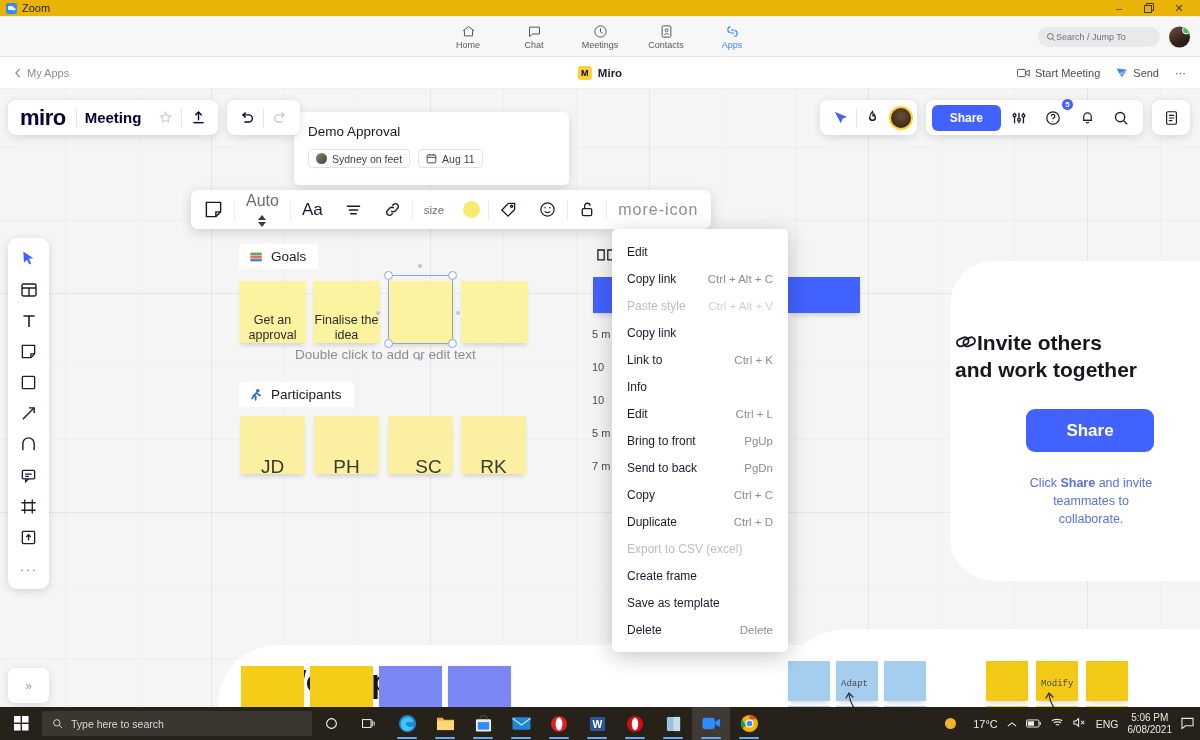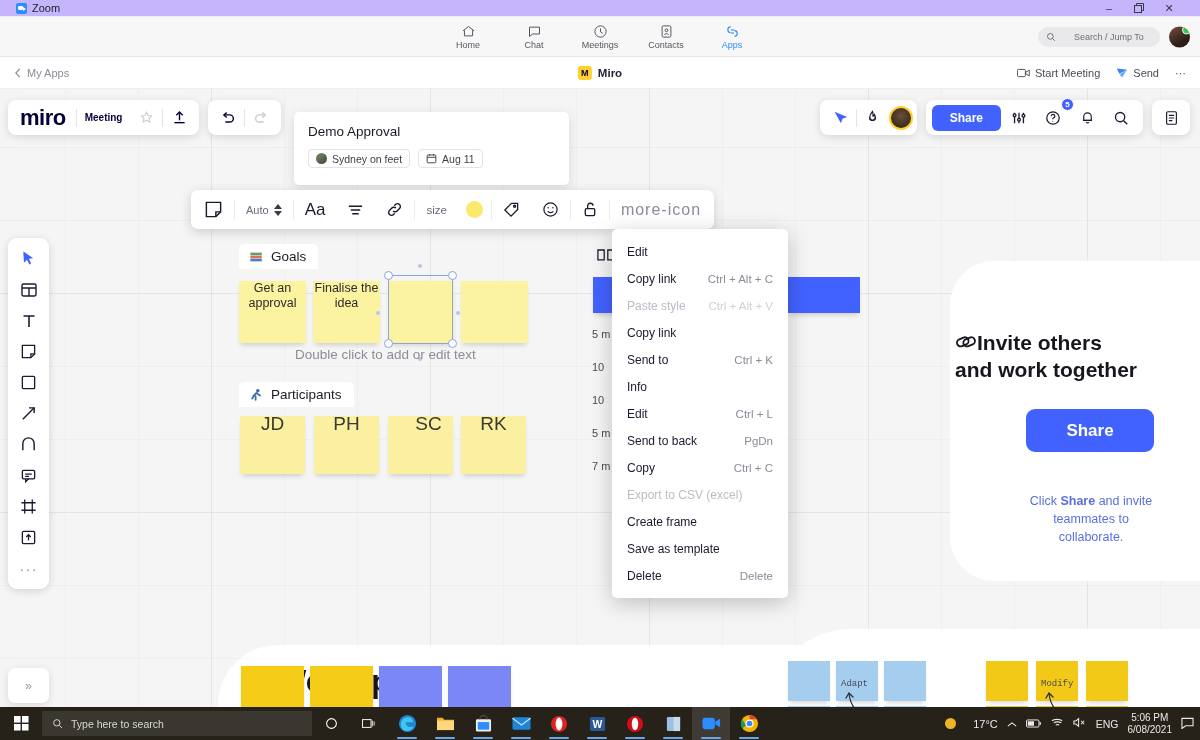--- a/index.html
+++ b/index.html
@@ -7,22 +7,22 @@
     width: 1200px; height: 740px;
     font-family: "Liberation Sans", sans-serif;
     overflow: hidden;
     background: #fff;
   }
   #app { position: relative; width: 1200px; height: 740px; overflow: hidden; }
 
   
   .zoom-titlebar {
     position: absolute; left: 0; top: 0; width: 1200px; height: 17px;
-    background: #c4b5fd; border-bottom: 1px solid #ededed;
-    display: flex; align-items: center; padding: 0 16px;
+    background: #eab308; border-bottom: 1px solid #ededed;
+    display: flex; align-items: center; padding: 0 6px;
   }
   .zoom-title-left { display: flex; align-items: center; gap: 5px; }
   .zoom-logo {
     width: 11px; height: 11px; border-radius: 2px; background: #2d8cff;
     position: relative;
   }
   .zoom-logo::after{
     content:""; position:absolute; left:2px; top:3.5px; width:5px; height:4px;
     background:#fff; border-radius:1px;
   }
@@ -48,21 +48,21 @@
   .zoom-tab {
     display: flex; flex-direction: column; align-items: center; gap: 1px;
     width: 44px; color: #57575f; cursor: pointer;
   }
   .zoom-tab .lbl { font-size: 9px; line-height: 10px; }
   .zoom-tab.active { color: #2d8cff; }
   .zoom-tab svg { width: 15px; height: 15px; display: block; }
   .zoom-search {
     position: absolute; right: 40px; top: 50%; transform: translateY(-50%);
     width: 122px; height: 20px; border-radius: 10px; background: #e9e9ec;
-    display: flex; align-items: center; gap: 18px; padding: 0 8px;
+    display: flex; align-items: center; gap: 0; padding: 0 8px;
     font-size: 9px; color: #6f6f78;
   }
   .zoom-avatar {
     position: absolute; right: 10px; top: 50%; transform: translateY(-50%);
     width: 21px; height: 21px; border-radius: 50%;
     background: linear-gradient(150deg,#6b4a3a 10%, #2b1d16 70%);
     overflow: hidden;
   }
   .zoom-avatar::after {
     content:""; position:absolute; right:-1px; top:-1px; width:7px; height:7px;
@@ -123,21 +123,21 @@
     position:absolute; left:8px; top:100px; display:flex; align-items:center; gap:9px; z-index:30;
   }
   .mt-group {
     background:#fff; border-radius:8px; box-shadow:0 2px 8px rgba(0,0,0,.13);
     display:flex; align-items:center; height:35px; padding:0 4px;
   }
   .miro-logo {
     font-size:22px; font-weight:bold; color:#050038; letter-spacing:-0.5px; padding:0 10px 0 8px;
   }
   .mt-sep { width:1px; height:18px; background:#e3e3e8; }
-  .mt-name { font-size:10px; color:#050038; font-weight:bold; padding:0 8px; }
+  .mt-name { font-size:15px; color:#050038; font-weight:bold; padding:0 8px; }
   .mt-ico { width:32px; height:32px; display:flex;align-items:center;justify-content:center; color:#050038; cursor:pointer;}
   .mt-ico.dim { color:#c9c9d1; }
 
   .miro-rightbar {
     position:absolute; right:10px; top:100px; display:flex; align-items:center; gap:9px; z-index:30;
   }
   .share-btn {
     background:#4262ff; color:#fff; font-size:12px; font-weight:bold;
     border-radius:6px; height:26px; padding:0 18px; display:flex;align-items:center;
     border:none; cursor:pointer; font-family:"Liberation Sans", sans-serif;
@@ -169,21 +169,21 @@
   .chip .av { width:11px;height:11px;border-radius:50%;background:linear-gradient(140deg,#7b8e6e,#3a4435); }
 
   
   .fmt-bar {
     position:absolute; left:191px; top:190px; height:39px;
     background:#fff; border-radius:7px; box-shadow:0 3px 12px rgba(0,0,0,.16);
     display:flex; align-items:center; z-index:28; padding:0 2px;
   }
   .fmt-item { height:39px; display:flex;align-items:center;justify-content:center; padding:0 11px; cursor:pointer; color:#1a1a2e;}
   .fmt-sep { width:1px; height:20px; background:#ececf0; }
-  .fmt-auto { font-size:11px; color:#6b6b78; display:flex; align-items:center; gap:5px; }
+  .fmt-auto { font-size:16px; color:#6b6b78; display:flex; align-items:center; gap:5px;flex-direction:column; }
   .spin { display:flex; flex-direction:column; gap:2px; }
   .spin i { width:0;height:0;border-left:4px solid transparent;border-right:4px solid transparent; display:block;}
   .spin .up { border-bottom:5px solid #3a3a48; }
   .spin .dn { border-top:5px solid #3a3a48; }
   .color-dot { width:17px;height:17px;border-radius:50%;background:#fbe96c; }
   .fmt-size { font-size:11.5px; color:#6b6b78; }
 
   
   .tools {
     position:absolute; left:8px; top:238px; width:41px;
@@ -196,21 +196,21 @@
 
   
   .frame-label {
     position:absolute; background:#fff; border-radius:5px 5px 0 0;
     display:flex; align-items:center; gap:7px; padding:5px 12px 5px 10px;
     font-size:13.5px; color:#1a1a24;
   }
 
   
   .sticky {
-    position:absolute; display:flex; align-items:flex-start; justify-content:center;
+    position:absolute; display:flex; align-items:flex-end; justify-content:center;
     text-align:center; font-size:12.5px; color:#2b2b2b; line-height:15px;
     box-shadow: 0 4px 5px -2px rgba(0,0,0,.16);
   }
   .sticky.yellow { background:#fbf3a0; }
   .sticky.initial { background:#fbf0a2; font-size:19px; color:#3a3a32; }
   .sticky.gold { background:#f5cd19; }
   .sticky.periwinkle { background:#7b87f5; }
   .sticky.lightblue { background:#a5cdee; }
   .sticky.vivid { background:#f2c916; }
   .sticky.blue { background:#4262ff; }
@@ -247,21 +247,21 @@
   .invite-title {
     position:absolute; left:955px; top:240px; width:300px;
     font-size:21px; font-weight:bold; color:#16161f; line-height:27px;
   }
   .invite-share {
     position:absolute; left:1026px; top:320px; width:128px; height:43px;
     background:#4262ff; color:#fff; border:none; border-radius:9px;
     font-size:17px; font-weight:bold; cursor:pointer; font-family:"Liberation Sans", sans-serif;
   }
   .invite-sub {
-    position:absolute; left:1020px; top:403px; width:142px; text-align:center;
+    position:absolute; left:1020px; top:385px; width:142px; text-align:center;
     font-size:12.5px; color:#5a6fe0; line-height:18px;
   }
 
   
   .tl-num { position:absolute; font-size:11px; color:#4a4a55; }
 
   
   .ws-title {
     position:absolute; left:240px; top:575px;
     font-size:31px; font-weight:bold; color:#16161f;
@@ -773,38 +773,46 @@
       </div>
     <div class="ctx-item disabled">
         <span>Paste style</span>
         <span class="sc">Ctrl + Alt + V</span>
       </div>
     <div class="ctx-item">
         <span>Copy link</span>
         <span class="sc"></span>
       </div>
     <div class="ctx-item">
-        <span>Send to</span>
+        <span>Link to</span>
         <span class="sc">Ctrl + K</span>
       </div>
     <div class="ctx-item">
         <span>Info</span>
         <span class="sc"></span>
       </div>
     <div class="ctx-item">
         <span>Edit</span>
         <span class="sc">Ctrl + L</span>
       </div>
     <div class="ctx-item">
+        <span>Bring to front</span>
+        <span class="sc">PgUp</span>
+      </div>
+    <div class="ctx-item">
         <span>Send to back</span>
         <span class="sc">PgDn</span>
       </div>
     <div class="ctx-item">
         <span>Copy</span>
         <span class="sc">Ctrl + C</span>
+      </div>
+    <div class="ctx-item">
+        <span>Duplicate</span>
+        <span class="sc">Ctrl + D</span>
       </div>
     <div class="ctx-item disabled">
         <span>Export to CSV (excel)</span>
         <span class="sc"></span>
       </div>
     <div class="ctx-item">
         <span>Create frame</span>
         <span class="sc"></span>
       </div>
     <div class="ctx-item">

